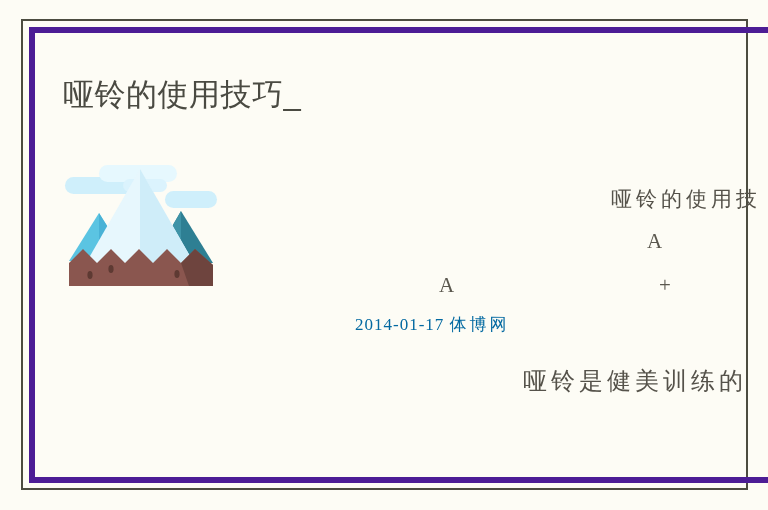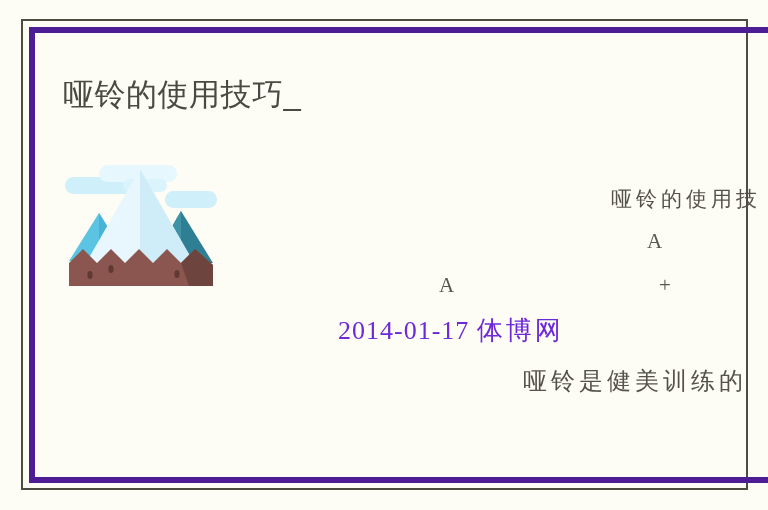--- a/index.html
+++ b/index.html
@@ -95,26 +95,26 @@
   }
   .glyph-plus {
     left: 624px;
     top: 240px;
     font-size: 21px;
     font-family: "Liberation Serif", "DejaVu Serif", serif;
     color: #5A574E;
     font-weight: 300;
   }
   .line-meta {
-    left: 303px;
+    left: 320px;
     top: 280px;
-    font-size: 26px;
+    font-size: 17px;
     letter-spacing: 1px;
     font-family: "Liberation Serif", "DejaVu Serif", serif;
-    color: #6d28d9;
+    color: #0369a1;
   }
   .line-meta .src {
     font-family: "DejaVu Serif", "Liberation Serif", serif;
     letter-spacing: 3px;
   }
   .line-excerpt {
     left: 488px;
     top: 332px;
     font-size: 24px;
     letter-spacing: 4px;

